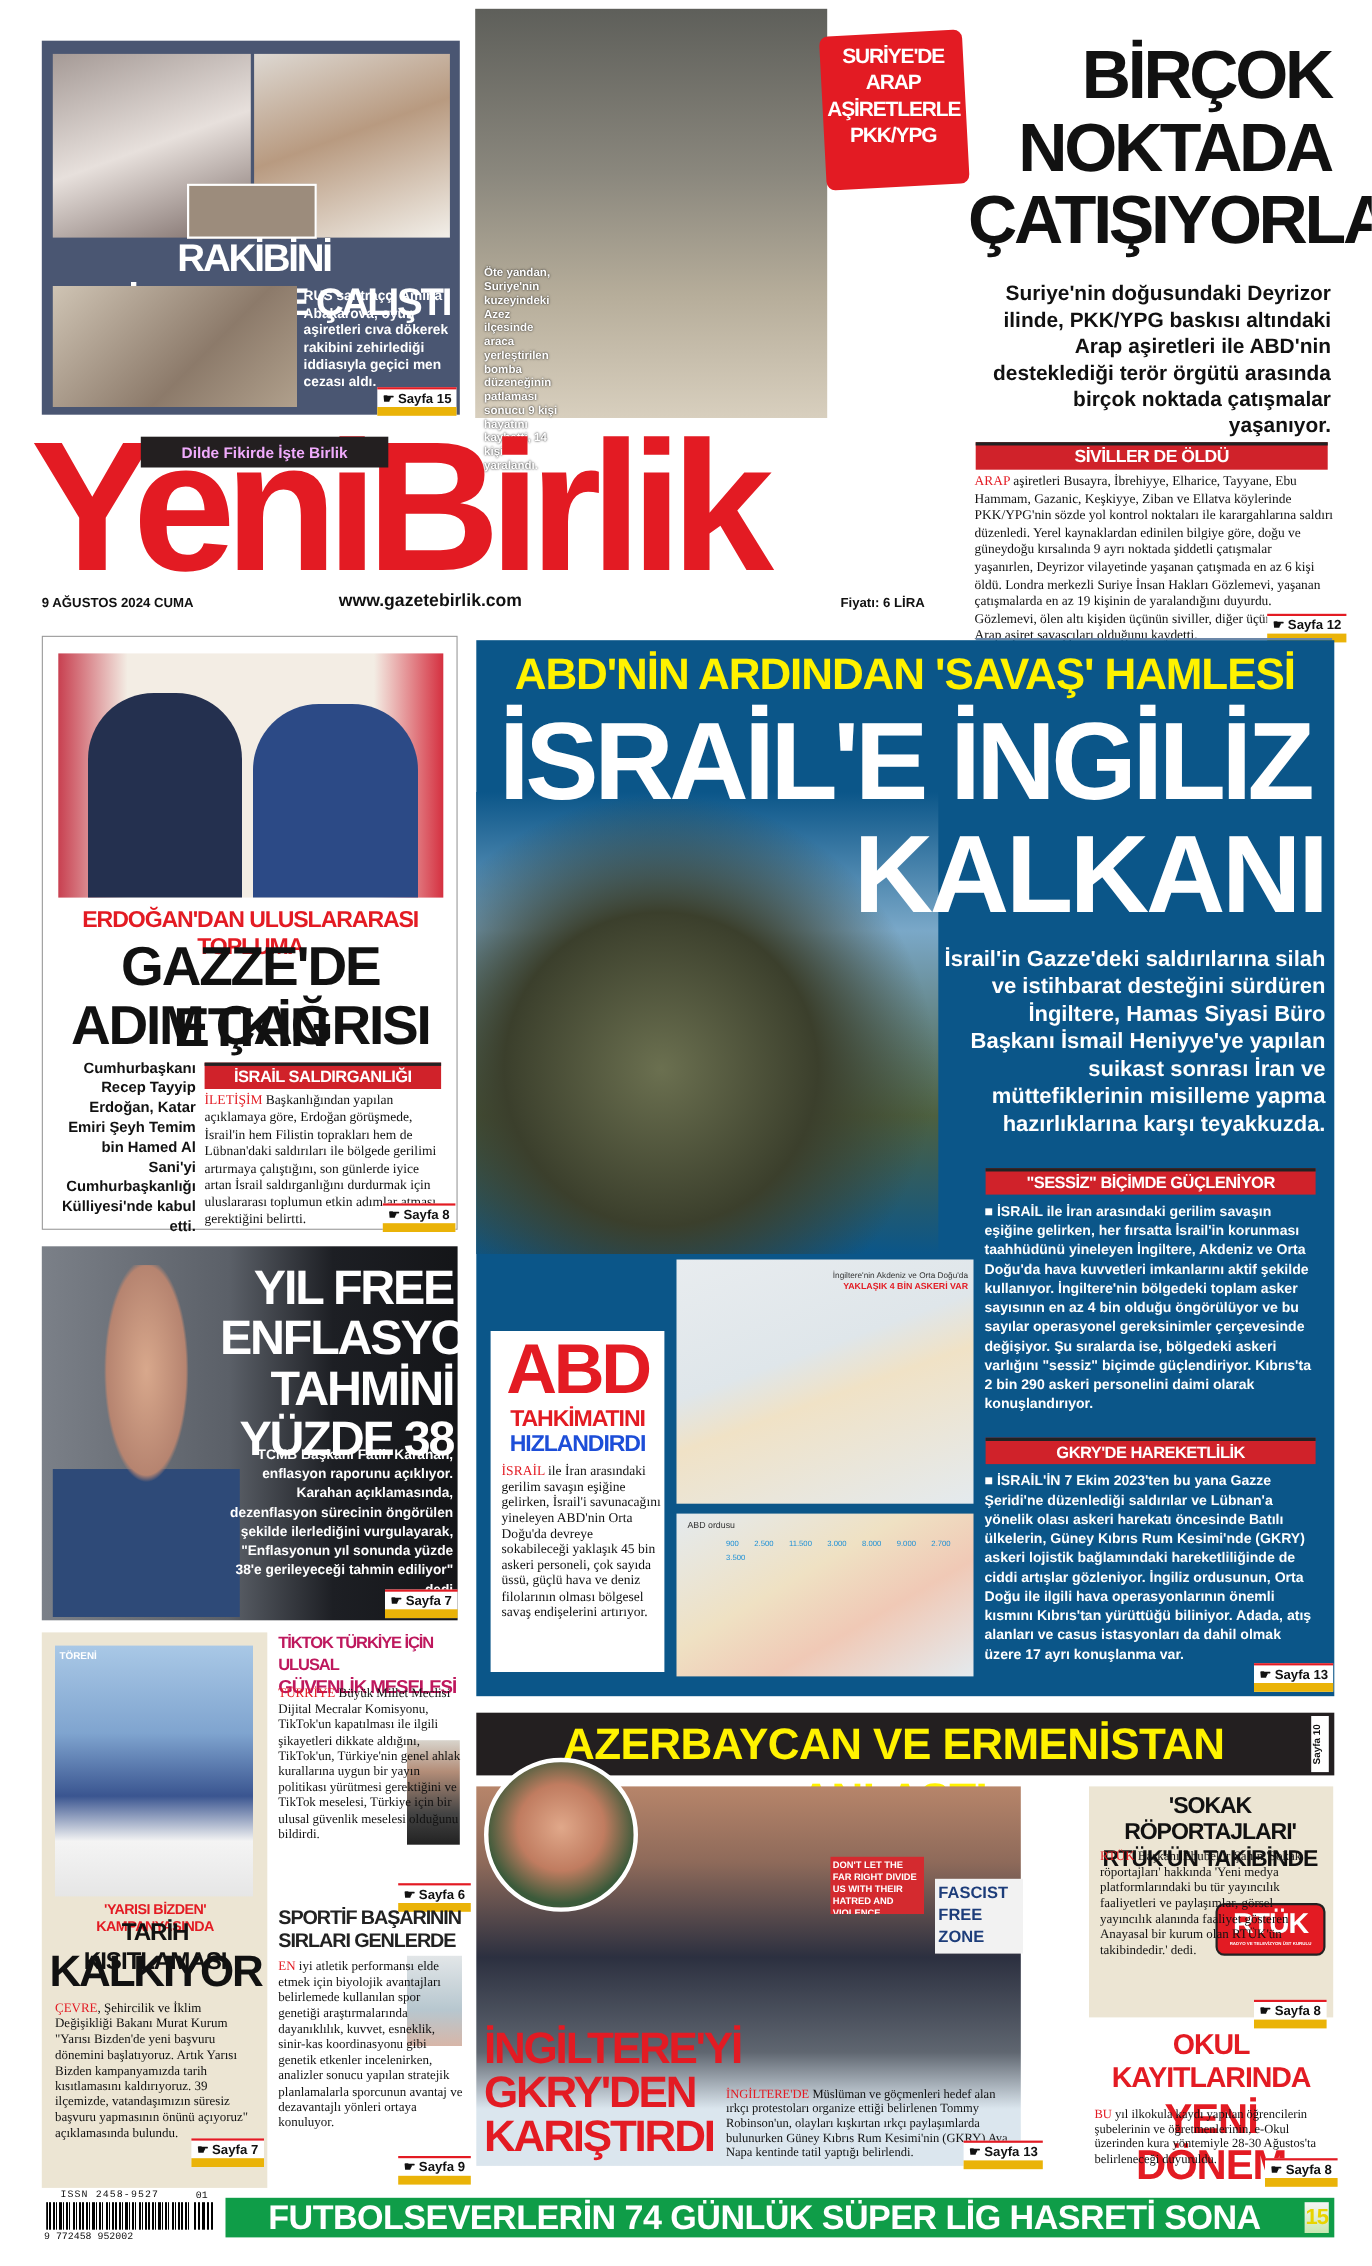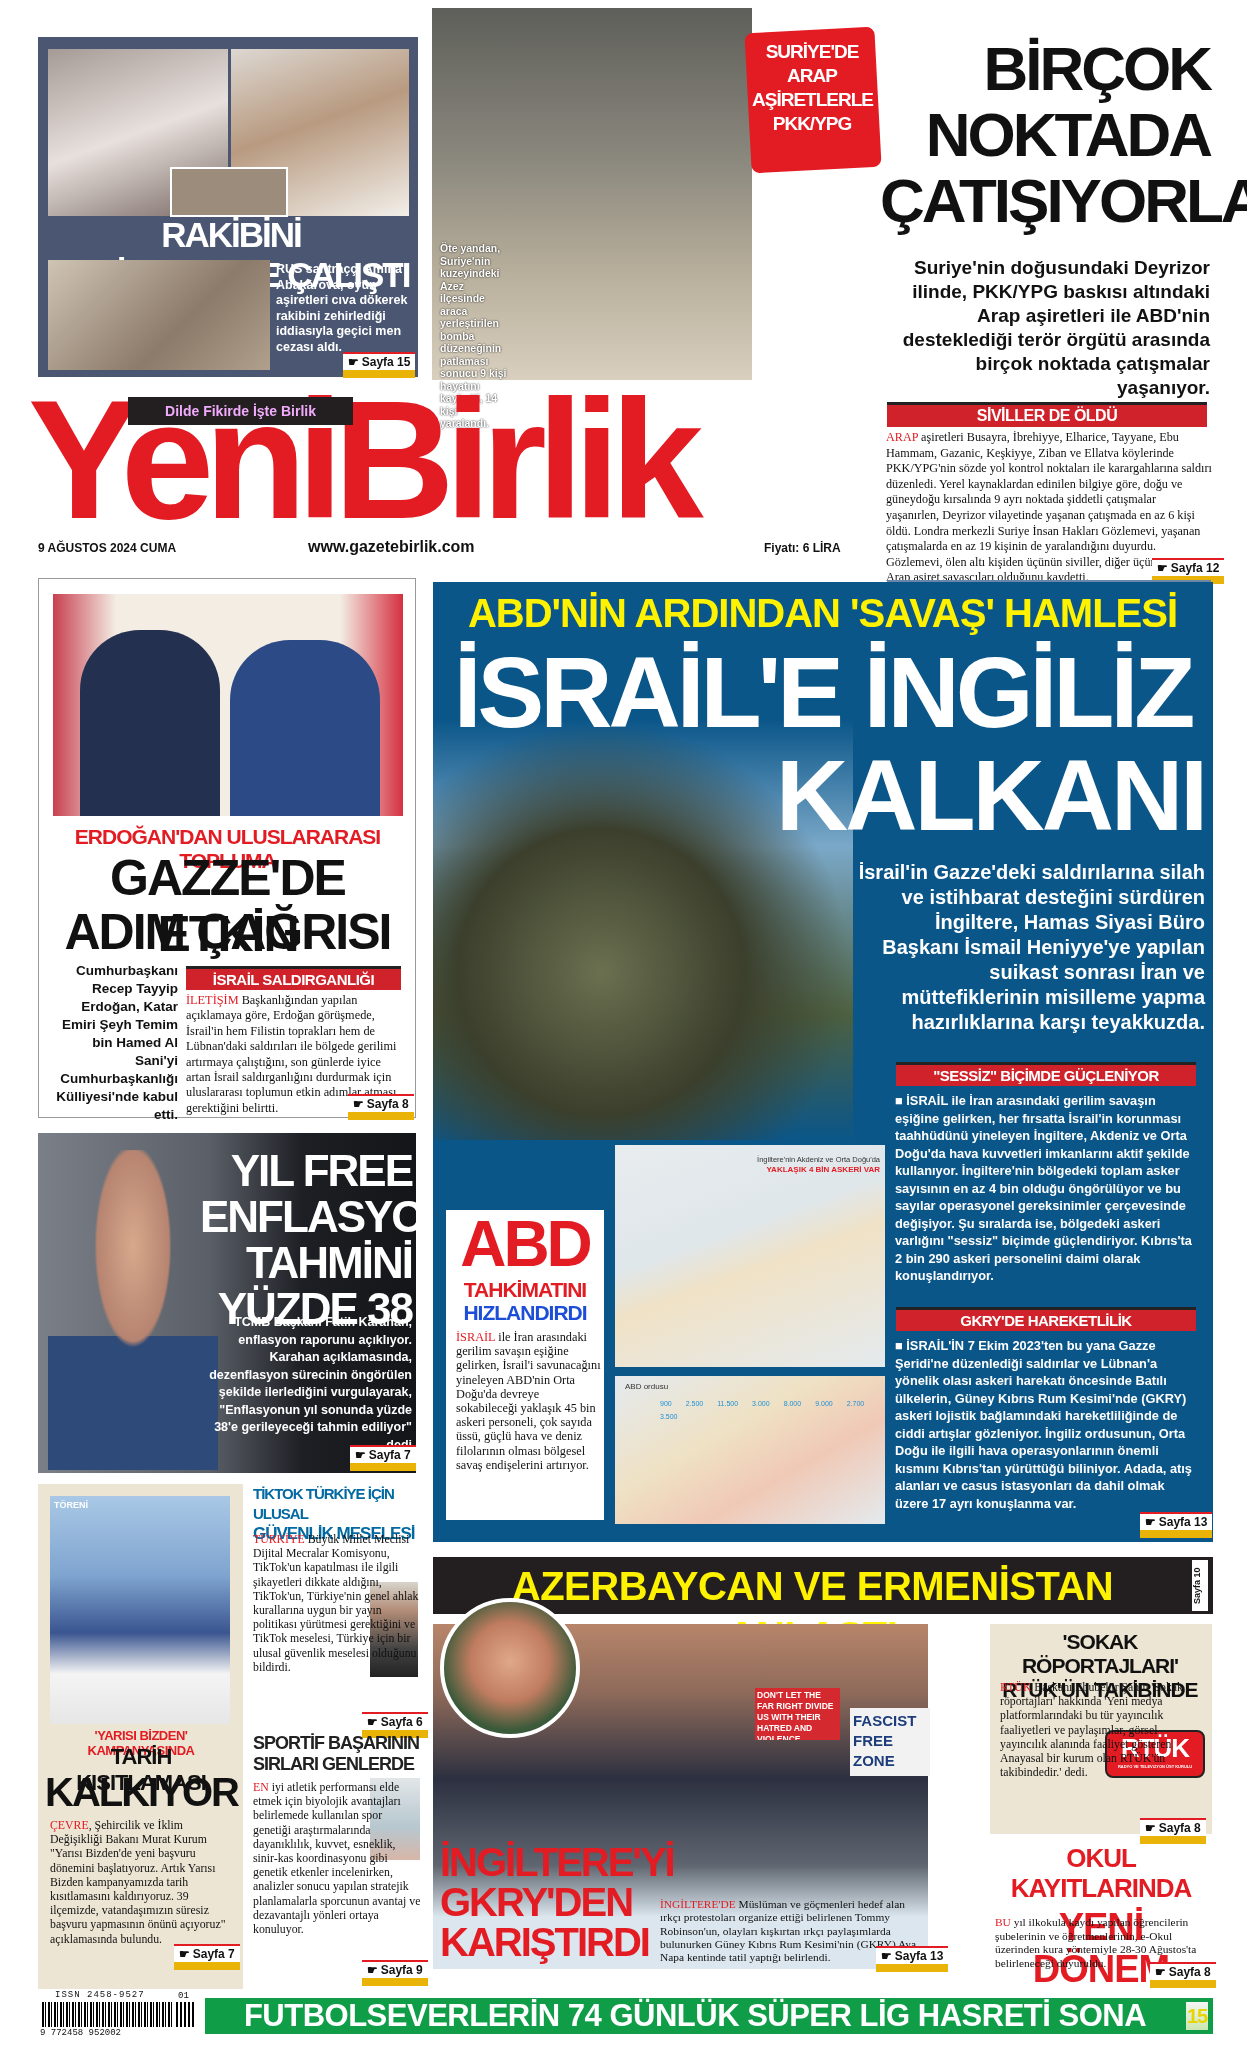--- a/index.html
+++ b/index.html
@@ -117,21 +117,21 @@
 <div class="abs" style="left:50px;top:1496px;width:180px;height:228px;background:linear-gradient(180deg,#a9c8e6 0,#7fa4cf 35%,#3a5590 60%,#f4f4f4 78%,#e6e6e6 100%);"></div>
 <div class="abs" style="left:54px;top:1500px;font-size:9px;font-weight:bold;color:#fff;">TÖRENİ</div>
 <div class="abs cond" style="left:45px;top:1728px;width:192px;color:#e31b23;font-size:13px;text-align:center;letter-spacing:-0.5px;">'YARISI BİZDEN' KAMPANYASINDA</div>
 <div class="abs cond" style="left:45px;top:1744px;width:192px;font-size:22px;line-height:26px;text-align:center;letter-spacing:-1px;">TARİH KISITLAMASI</div>
 <div class="abs cond" style="left:45px;top:1770px;width:192px;font-size:40px;line-height:44px;text-align:center;letter-spacing:-2px;">KALKIYOR</div>
 <p class="abs serif" style="left:50px;top:1818px;width:185px;font-size:11.8px;line-height:14.2px;">
   <span class="red">ÇEVRE</span><span>, Şehircilik ve İklim Değişikliği Bakanı Murat Kurum "Yarısı Bizden'de yeni başvuru dönemini başlatıyoruz. Artık Yarısı Bizden kampanyamızda tarih kısıtlamasını kaldırıyoruz. 39 ilçemizde, vatandaşımızın süresiz başvuru yapmasının önünü açıyoruz" açıklamasında bulundu.</span>
 </p>
 <span class="abs sayfa" style="left:174px;top:1944px;"><span class="hand">☛</span><span>Sayfa 7</span></span>
 
-<div class="abs cond" style="left:253px;top:1484px;width:170px;color:#0369a1;font-size:17px;line-height:20px;letter-spacing:-1px;">
+<div class="abs cond" style="left:253px;top:1484px;width:170px;color:#be185d;font-size:17px;line-height:20px;letter-spacing:-1px;">
   <div style="font-size:15px;">TİKTOK TÜRKİYE İÇİN ULUSAL</div>
   <div>GÜVENLİK MESELESİ</div>
 </div>
 <div class="abs" style="left:370px;top:1582px;width:48px;height:95px;background:linear-gradient(180deg,#d8d4cc 0,#b38d78 30%,#444 70%,#222 100%);"></div>
 <p class="abs serif" style="left:253px;top:1532px;width:170px;font-size:11.8px;line-height:14.2px;">
   <span class="red">TÜRKİYE</span>
   <span>Büyük Millet Meclisi Dijital Mecralar Komisyonu, TikTok'un kapatılması ile ilgili şikayetleri dikkate aldığını, TikTok'un, Türkiye'nin genel ahlak kurallarına uygun bir yayın politikası yürütmesi gerektiğini ve TikTok meselesi, Türkiye için bir ulusal güvenlik meselesi olduğunu bildirdi.</span>
 </p>
 <span class="abs sayfa" style="left:362px;top:1712px;"><span class="hand">☛</span><span>Sayfa 6</span></span>
 

